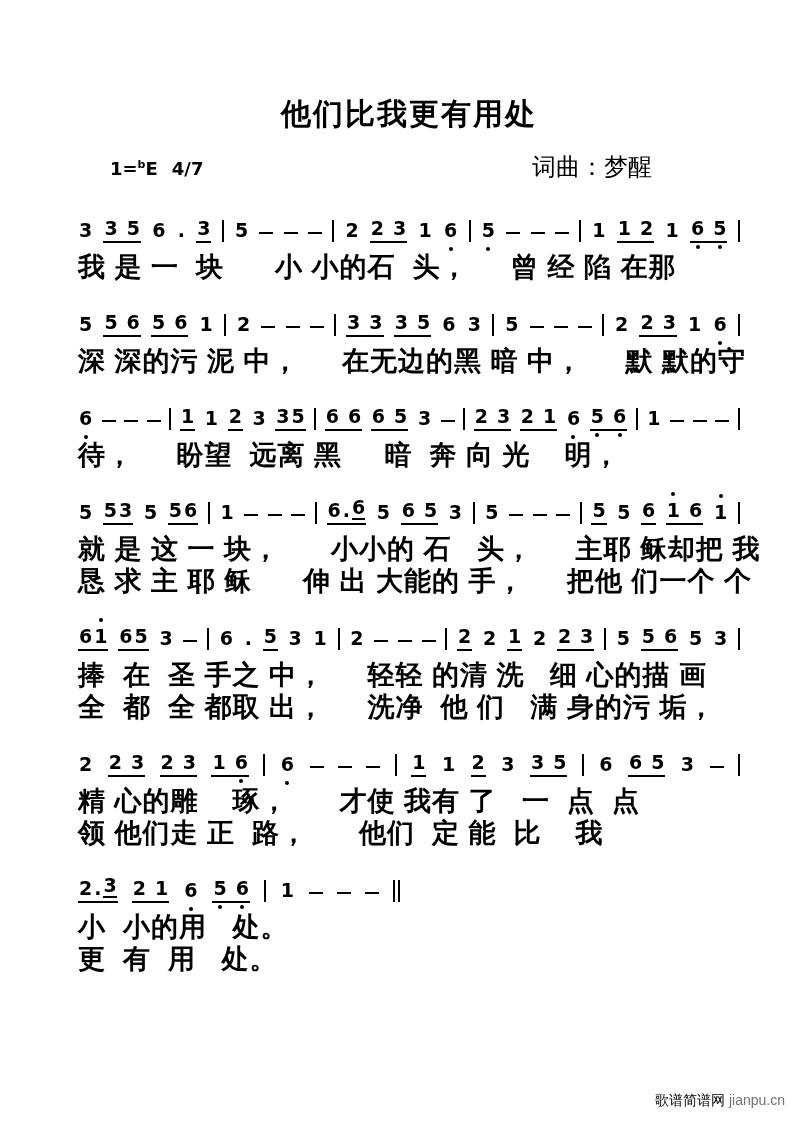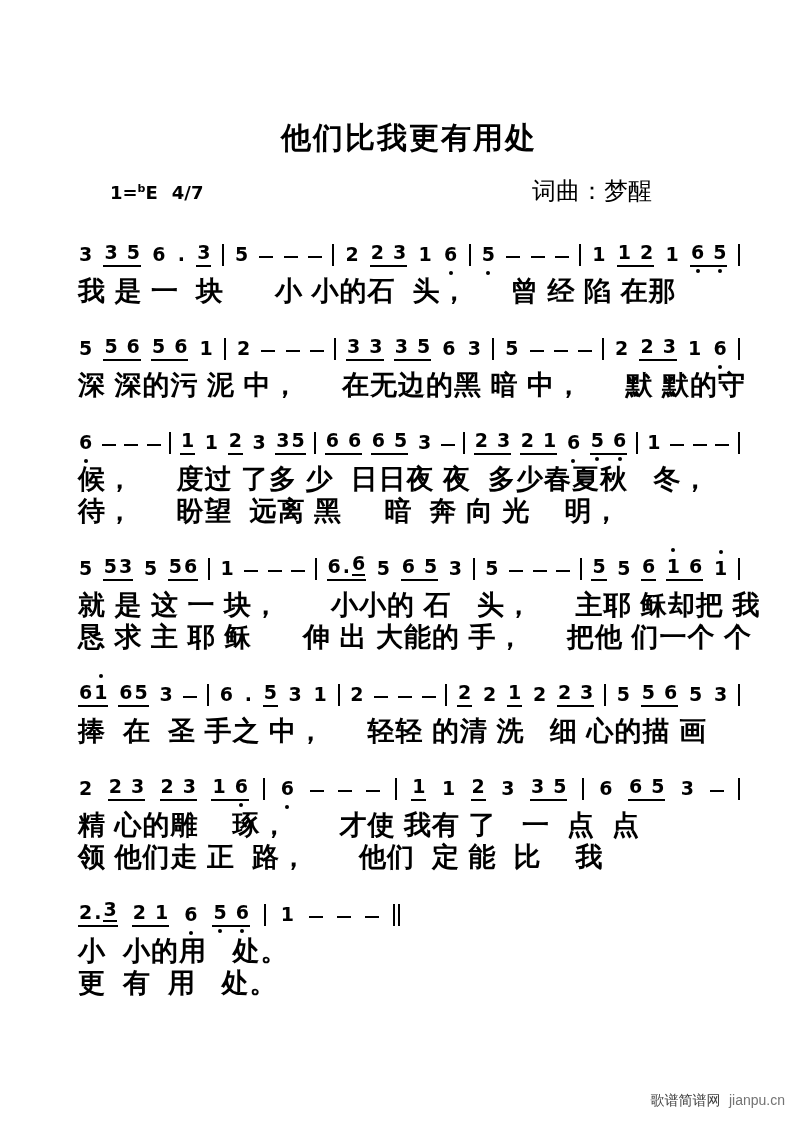--- a/index.html
+++ b/index.html
@@ -1,18 +1,18 @@
 <!DOCTYPE html>
 <html><head>
 <meta charset="utf-8">
 <style>
   html,body{margin:0;padding:0;}
   .page{width:793px;height:1122px;background:#ffffff;position:relative;overflow:hidden;
         color:#000;font-family:"Liberation Sans",sans-serif;}
-  .content{padding:0 53px 0 78px;margin-top:24px;}
+  .content{padding:0 53px 0 78px;}
   .title{font-size:30px;font-weight:bold;text-align:center;margin:0;padding-top:94px;
          letter-spacing:2px;font-family:"Liberation Sans",sans-serif;}
   .meta-row{display:flex;align-items:baseline;margin:16px 0 22px 0;}
   .keysig{margin-left:32px;font-size:18px;font-weight:bold;font-family:"DejaVu Sans",sans-serif;}
   .keysig .flat{font-size:11px;vertical-align:super;font-weight:bold;}
   .keysig .meter{margin-left:14px;}
   .credits{margin-left:auto;margin-right:88px;font-size:24px;font-weight:normal;}
   .system{margin-bottom:16px;}
   .system .mrow{display:flex;justify-content:space-between;align-items:flex-end;
                 height:30px;margin-bottom:8px;padding-top:8px;}
@@ -231,21 +231,20 @@
             </span>
             <span class="bar"></span>
             <span class="grp">
               <span class="note">1</span>
             </span>
             <span class="dash"></span>
             <span class="dash"></span>
             <span class="dash"></span>
             <span class="bar"></span>
           </div>
-          <div class="lyric">候，     度过 了多 少  日日夜 夜  多少春夏秋   冬，</div>
           <div class="lyric">待，     盼望  远离 黑     暗  奔 向 光    明，</div>
         </div>
         <div class="system">
           <div class="mrow">
             <span class="grp">
               <span class="note">5</span>
             </span>
             <span class="grp u tg">
               <span class="note">5</span>
               <span class="note">3</span>
@@ -373,20 +372,21 @@
             </span>
             <span class="grp">
               <span class="note">5</span>
             </span>
             <span class="grp">
               <span class="note">3</span>
             </span>
             <span class="bar"></span>
           </div>
           <div class="lyric">捧  在  圣 手之 中，     轻轻 的清 洗   细 心的描 画</div>
+          <div class="lyric">全  都  全 都取 出，     洗净  他 们   满 身的污 垢，</div>
         </div>
         <div class="system">
           <div class="mrow">
             <span class="grp">
               <span class="note">2</span>
             </span>
             <span class="grp u">
               <span class="note">2</span>
               <span class="note">3</span>
             </span>
@@ -468,15 +468,15 @@
               <i></i>
               <i></i>
             </span>
           </div>
           <div class="lyric">小  小的用   处。</div>
           <div class="lyric">更  有  用   处。</div>
         </div>
       </div>
   </div>
   <div class="watermark">
-    <span id="wm-site" style="color: #404040; font-family: Liberation Mono, monospace;">歌谱简谱网 </span><a id="wm-link" href="#" style="color: #737373;">jianpu.cn</a>
+    <span id="wm-site" style="color: #000000;">歌谱简谱网 </span><a id="wm-link" href="#" style="color: #737373;">jianpu.cn</a>
   </div>
 </div>
 
 </body></html>

